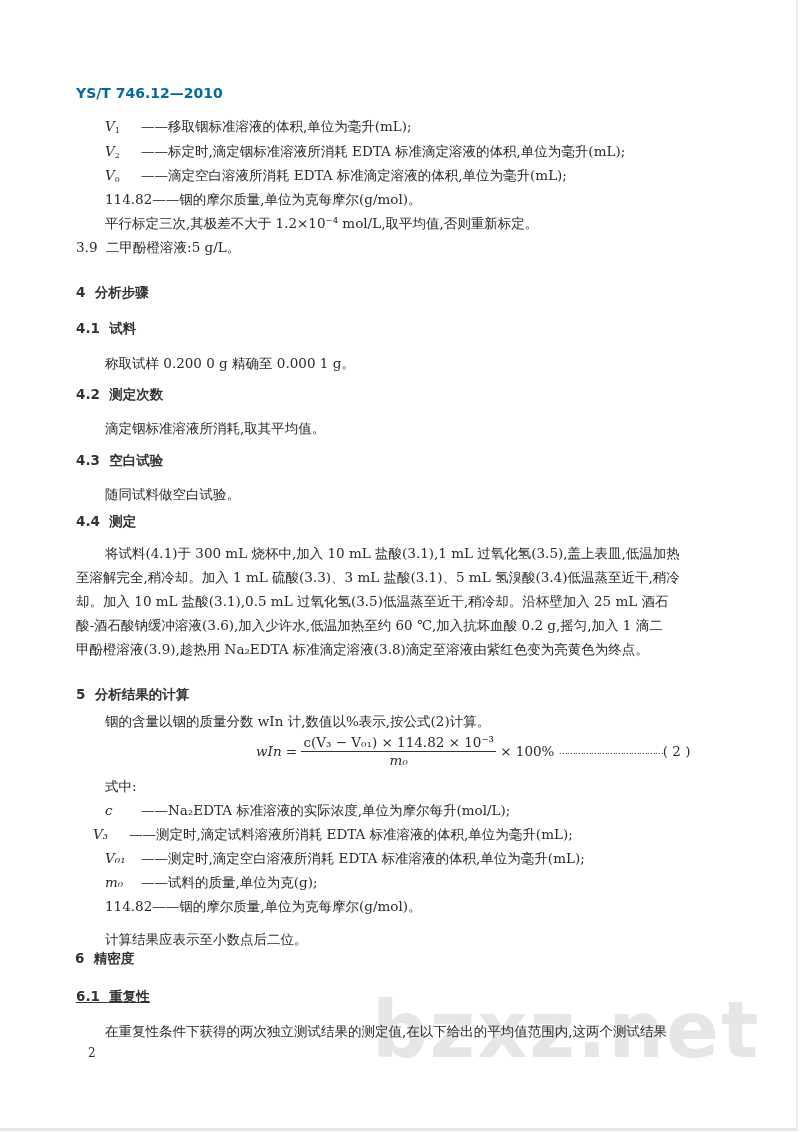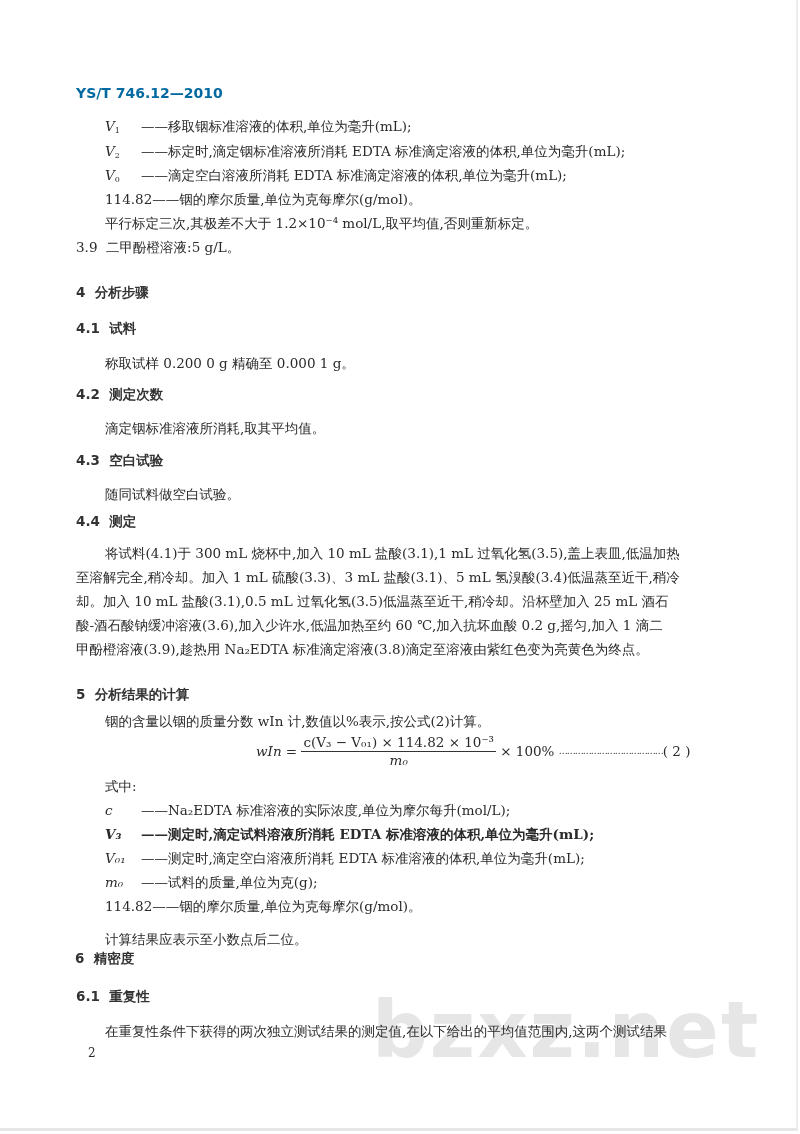--- a/index.html
+++ b/index.html
@@ -84,38 +84,38 @@
     </span>
     <span style="vertical-align:middle;">× 100%</span>
     <span style="vertical-align:middle;font-size:9px;letter-spacing:-1px;">…………………………………</span><span style="vertical-align:middle;">( 2 )</span>
   </div>
 
   <div class="abs t" style="left:105px;top:778px;">式中:</div>
 
   <div class="abs t" style="left:105px;top:802px;">
     <span class="sym">c</span><span>——Na₂EDTA 标准溶液的实际浓度,单位为摩尔每升(mol/L);</span>
   </div>
-  <div class="abs t" style="left:105px;top:826px;font-weight:bold;">
+  <div class="abs t" style="left:93px;top:826px;">
     <span class="sym">V₃</span><span>——测定时,滴定试料溶液所消耗 EDTA 标准溶液的体积,单位为毫升(mL);</span>
   </div>
   <div class="abs t" style="left:105px;top:850px;">
     <span class="sym">V₀₁</span><span>——测定时,滴定空白溶液所消耗 EDTA 标准溶液的体积,单位为毫升(mL);</span>
   </div>
   <div class="abs t" style="left:105px;top:874px;">
     <span class="sym">m₀</span><span>——试料的质量,单位为克(g);</span>
   </div>
   <div class="abs t" style="left:105px;top:898px;">
     <span>114.82</span><span>——铟的摩尔质量,单位为克每摩尔(g/mol)。</span>
   </div>
   <div class="abs t" style="left:105px;top:919px;margin-top:12px;">计算结果应表示至小数点后二位。</div>
 
   <div class="abs h1" style="left:75px;top:950px;">
     <span>6</span>&nbsp;&nbsp;<span>精密度</span>
   </div>
-  <div class="abs h1" style="left:76px;top:988px;">
+  <div class="abs h1" style="left:76px;top:988px;text-decoration:underline;">
     <span>6.1</span>&nbsp;&nbsp;<span>重复性</span>
   </div>
 
   <div class="watermark">bzxz.net</div>
 
   <div class="abs t" style="left:105px;top:1023px;">在重复性条件下获得的两次独立测试结果的测定值,在以下给出的平均值范围内,这两个测试结果</div>
 
   <div class="abs t" style="left:88px;top:1046px;font-size:12px;">2</div>
 </div>
 

